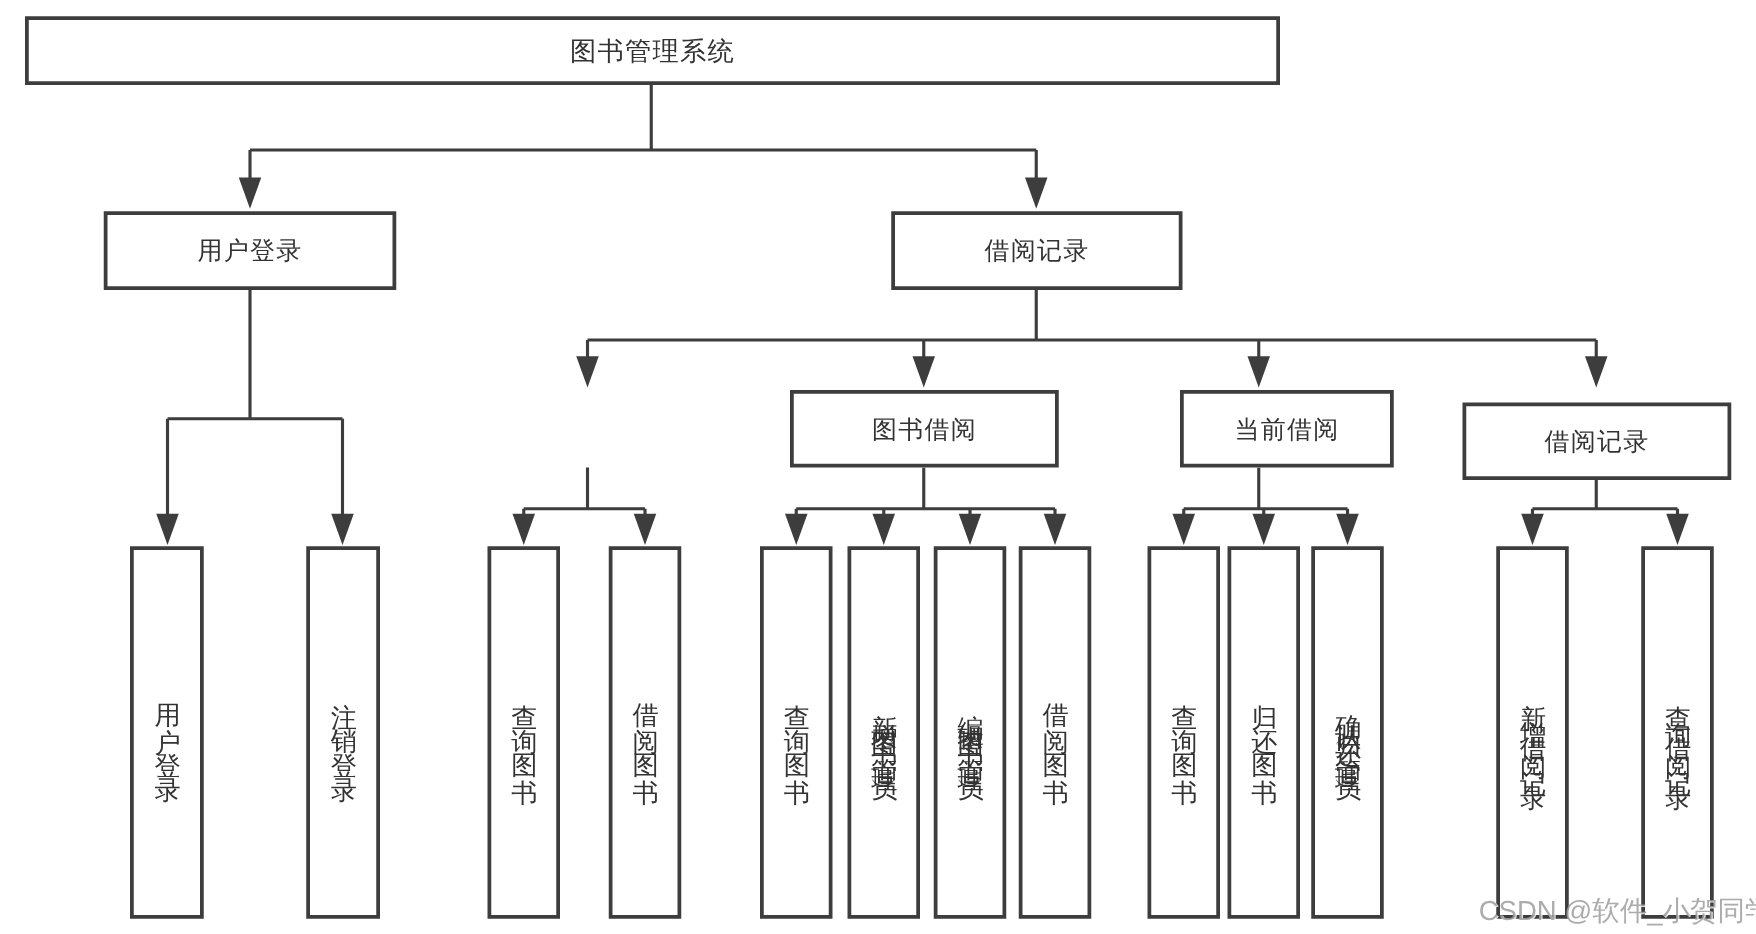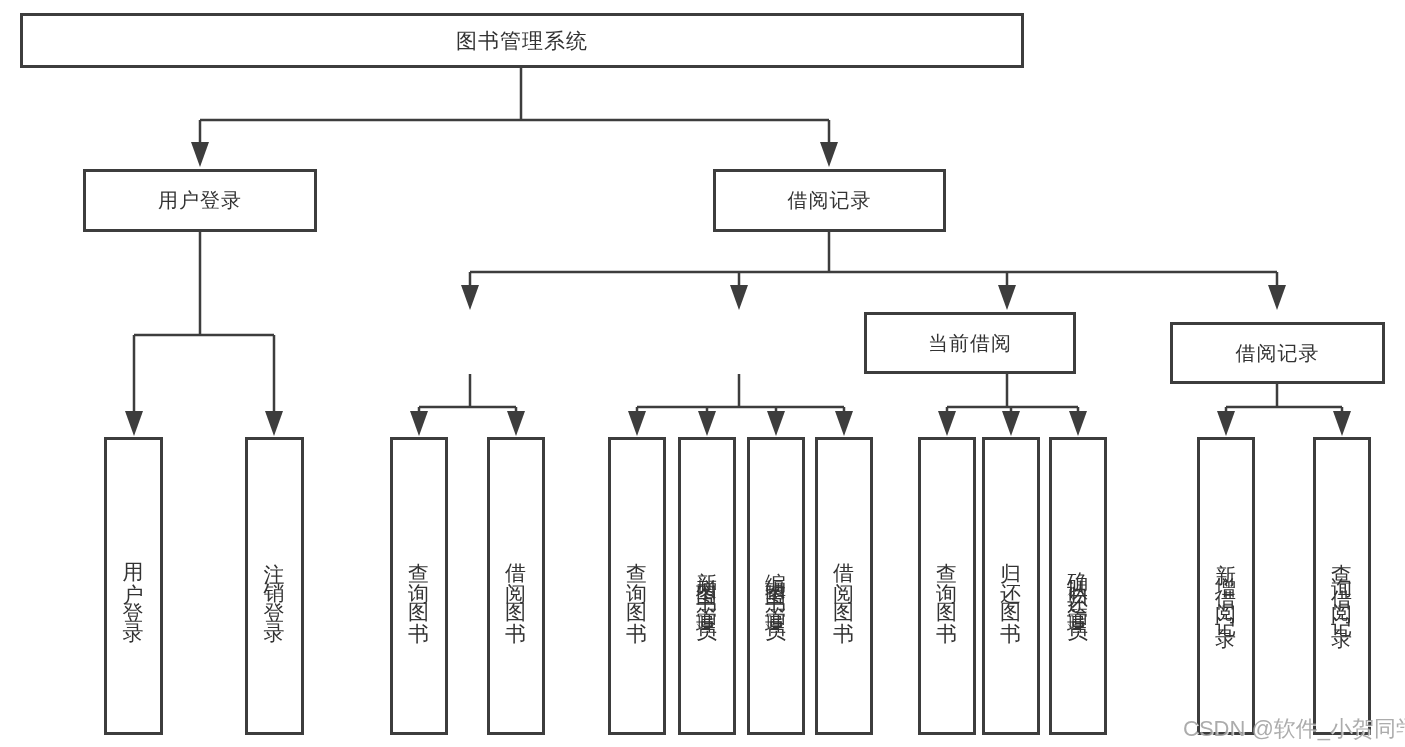--- a/index.html
+++ b/index.html
@@ -116,21 +116,24 @@
     <span class="hlabel">图书管理系统</span>
   </div>
 
   <div class="box" style="left:83px;top:169px;width:234px;height:63px">
     <span class="hlabel">用户登录</span>
   </div>
   <div class="box" style="left:713px;top:169px;width:233px;height:63px">
     <span class="hlabel">借阅记录</span>
   </div>
 
-  <div class="box" style="left:864px;top:312px;width:212px;height:62px">
+  <div class="box" style="left:632px;top:312px;width:215px;height:62px">
+    <span class="hlabel">图书借阅</span>
+  </div>
+  <div class="box" style="left:944px;top:312px;width:171px;height:62px">
     <span class="hlabel">当前借阅</span>
   </div>
   <div class="box" style="left:1170px;top:322px;width:215px;height:62px">
     <span class="hlabel">借阅记录</span>
   </div>
 
   <div class="box leaf" style="left:104px;top:437px;width:59px;height:298px">
     <span class="vtext ls-xl">用户登录</span>
   </div>
   <div class="box leaf" style="left:245px;top:437px;width:59px;height:298px">

